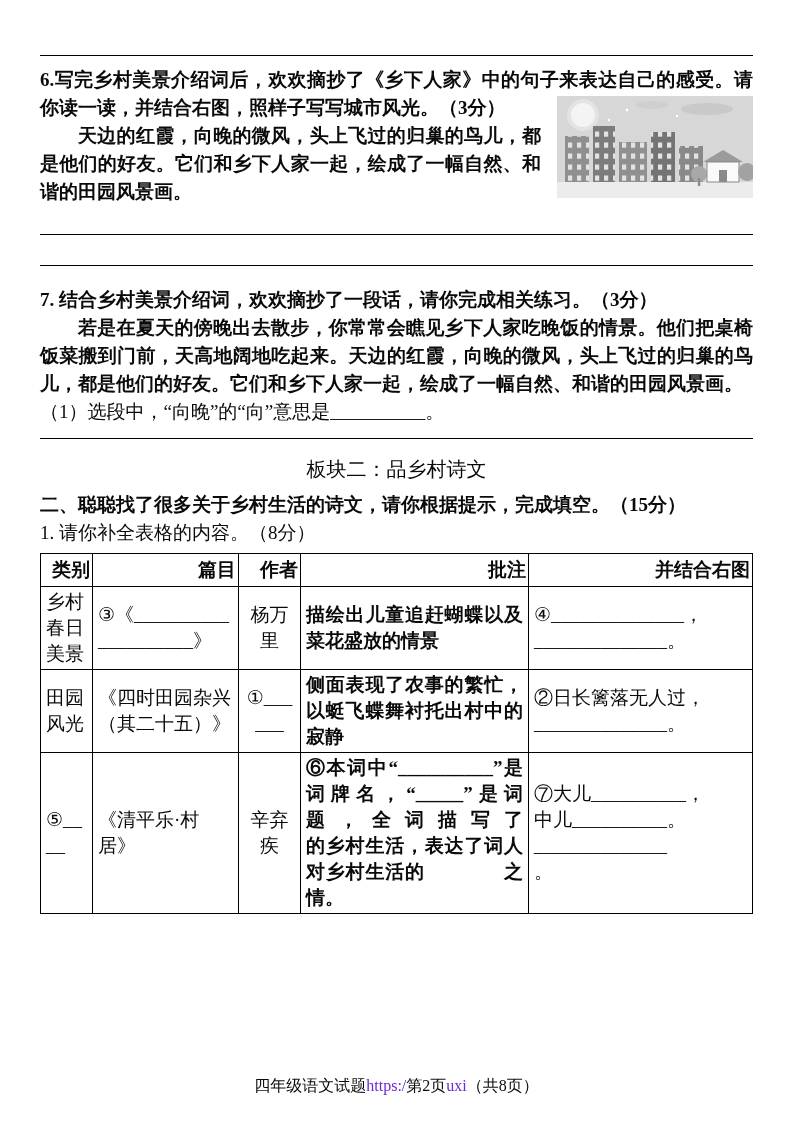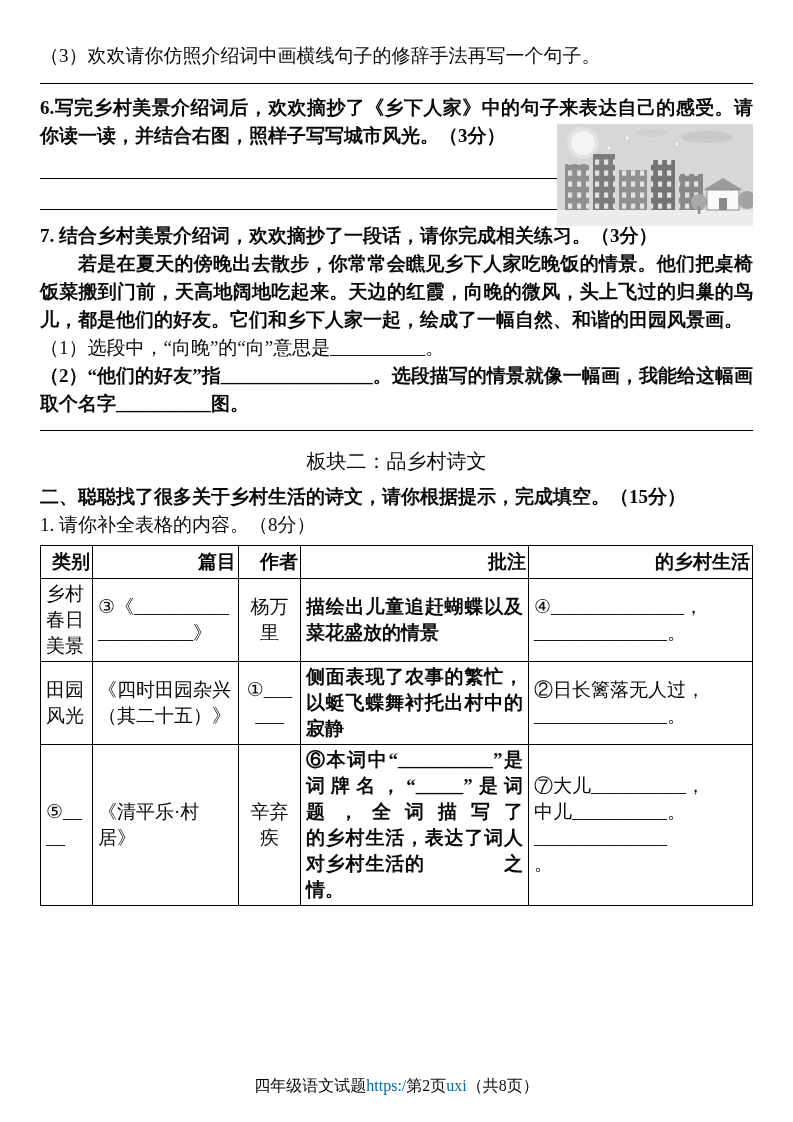--- a/index.html
+++ b/index.html
@@ -24,28 +24,27 @@
   .poem-table th,.poem-table td{
     border:1px solid #000;padding:2px 5px;vertical-align:middle;word-break:break-all;
   }
   .poem-table th{text-align:right;font-weight:bold;padding:3px 2px;}
   .pre{white-space:pre-line;}
   .ctr{text-align:center;}
   .footer{
     position:absolute;left:0;right:0;bottom:26px;text-align:center;
     font-size:16px;line-height:20px;color:#0a0a0a;
   }
-  .wm{color:#0369a1;}
+  .wm{color:#6d28d9;}
 </style>
 </head>
 <body>
 
 <div class="page">
 
-  <p>（3）欢欢请你仿照介绍词中画横线句子的修辞手法再写一个句子。</p>
   <div class="answer-line" style="margin-top:13px;"></div>
 
   <div class="q6-section">
     <div class="q6-image">
       <svg width="196" height="102" viewBox="0 0 196 102">
         <defs>
           <pattern id="win" width="9" height="11" patternUnits="userSpaceOnUse">
             <rect x="2" y="2.5" width="4.2" height="5.2" fill="#e3e3e3"></rect>
           </pattern>
         </defs>
@@ -70,29 +69,29 @@
         <rect x="0" y="86" width="196" height="16" fill="#ececec"></rect>
         <circle cx="142" cy="78" r="8" fill="#a8a8a8"></circle>
         <rect x="140.8" y="82" width="2.5" height="8" fill="#8a8a8a"></rect>
         <polygon points="146,66 166,54 186,66" fill="#9b9b9b"></polygon>
         <rect x="150" y="66" width="32" height="20" fill="#fafafa" stroke="#8a8a8a" stroke-width="1"></rect>
         <rect x="162" y="74" width="8" height="12" fill="#8a8a8a"></rect>
         <circle cx="190" cy="76" r="9" fill="#a2a2a2"></circle>
       </svg>
     </div>
     <p class="just">6.写完乡村美景介绍词后，欢欢摘抄了《乡下人家》中的句子来表达自己的感受。请你读一读，并结合右图，照样子写写城市风光。（3分）</p>
+    <p class="indent just q6-quote">天边的红霞，向晚的微风，头上飞过的归巢的鸟儿，都是他们的好友。它们和乡下人家一起，绘成了一幅自然、和谐的田园风景画。</p>
   </div>
 
   <div class="answer-line" style="margin-top:28px;"></div>
   <div class="answer-line" style="margin-top:30px;"></div>
 
-  <p class="just" style="margin-top:12px;">7. 结合乡村美景介绍词，欢欢摘抄了一段话，请你完成相关练习。（3分）</p>
+  <p class="just" style="margin-top:20px;">7. 结合乡村美景介绍词，欢欢摘抄了一段话，请你完成相关练习。（3分）</p>
   <p class="indent just">若是在夏天的傍晚出去散步，你常常会瞧见乡下人家吃晚饭的情景。他们把桌椅饭菜搬到门前，天高地阔地吃起来。天边的红霞，向晚的微风，头上飞过的归巢的鸟儿，都是他们的好友。它们和乡下人家一起，绘成了一幅自然、和谐的田园风景画。</p>
   <p>（1）选段中，“向晚”的“向”意思是__________。</p>
-  <p class="just">（2）“他们的好友”指________________。选段描写的情景就像一幅画，我能给这幅画取个名字__________图。</p>
 
   <div class="answer-line" style="margin-top:12px;"></div>
 
   <div class="block-title">板块二：品乡村诗文</div>
   <p class="just">二、聪聪找了很多关于乡村生活的诗文，请你根据提示，完成填空。（15分）</p>
   <p>1. 请你补全表格的内容。（8分）</p>
 
   <table class="poem-table">
     <colgroup>
       <col style="width:52px">
@@ -100,21 +99,21 @@
         <col style="width:62px">
         <col style="width:228px">
         <col>
     </colgroup>
     <thead>
       <tr>
         <th>类别</th>
         <th>篇目</th>
         <th>作者</th>
         <th>批注</th>
-        <th>的乡村生活</th>
+        <th>并结合右图</th>
       </tr>
     </thead>
     <tbody>
       <tr>
         <td>乡村春日美景</td>
         <td class="pre">③《__________
 __________》</td>
         <td class="ctr">杨万里</td>
         <td class="just">描绘出儿童追赶蝴蝶以及菜花盛放的情景</td>
         <td class="pre">④______________，

